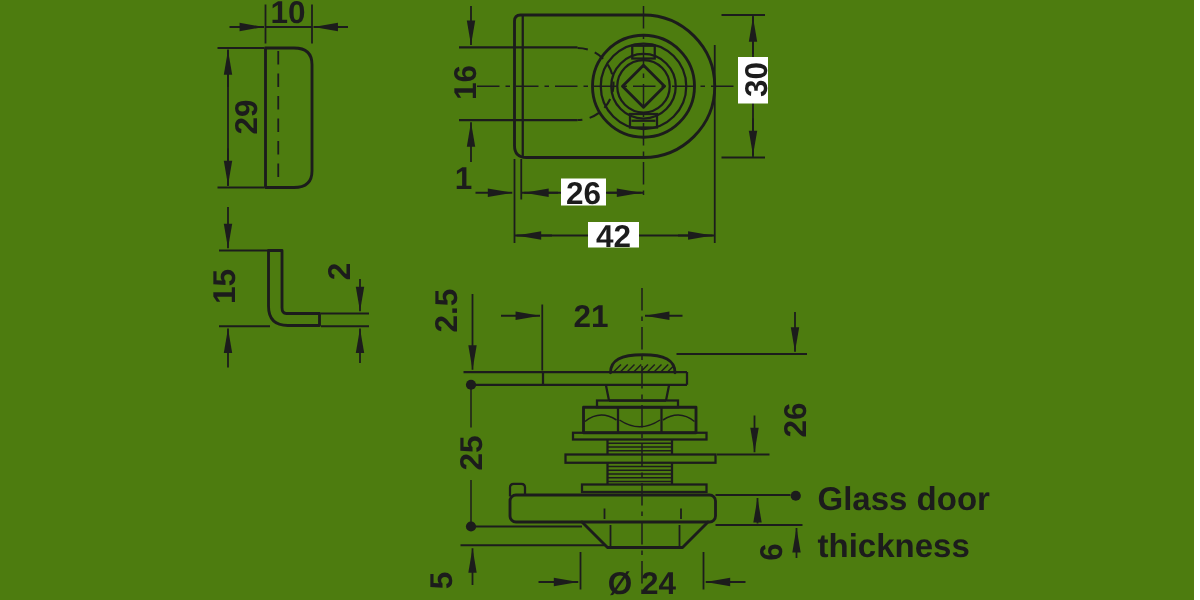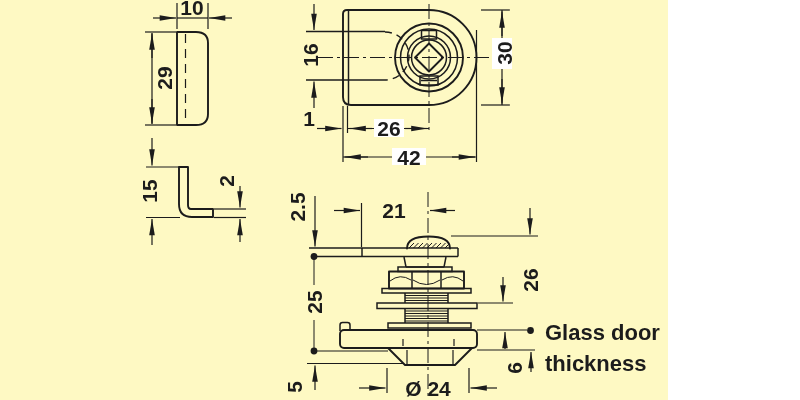--- a/index.html
+++ b/index.html
@@ -1,16 +1,16 @@
 <!DOCTYPE html>
 <html><head>
 <meta charset="utf-8">
 <style>
   html,body{margin:0;padding:0;background:#ffffff;}
-  .canvas{position:relative;width:668px;height:400px;background:#fef9c3;overflow:hidden;}
+  .canvas{position:relative;width:796px;height:400px;background:#4d7c0f;overflow:hidden;}
   svg{display:block;}
   .ol  {fill:none;stroke:#1c1c1c;stroke-width:1.9;stroke-linejoin:round;stroke-linecap:round;}
   .ol2 {fill:none;stroke:#1c1c1c;stroke-width:1.5;}
   .dim {fill:none;stroke:#1c1c1c;stroke-width:1.2;}
   .thin{fill:none;stroke:#1c1c1c;stroke-width:1.0;}
   .cl  {fill:none;stroke:#1c1c1c;stroke-width:1.0;stroke-dasharray:15 4 3 4;}
   .hid {fill:none;stroke:#1c1c1c;stroke-width:1.4;stroke-dasharray:7 5;}
   .bend{fill:none;stroke:#1c1c1c;stroke-width:1.2;stroke-dasharray:9 6;}
   .tt  {font-family:"Liberation Sans","DejaVu Sans",sans-serif;font-weight:bold;font-size:21px;fill:#1c1c1c;}
   .note{font-family:"Liberation Sans","DejaVu Sans",sans-serif;font-weight:bold;font-size:22px;fill:#1c1c1c;}

